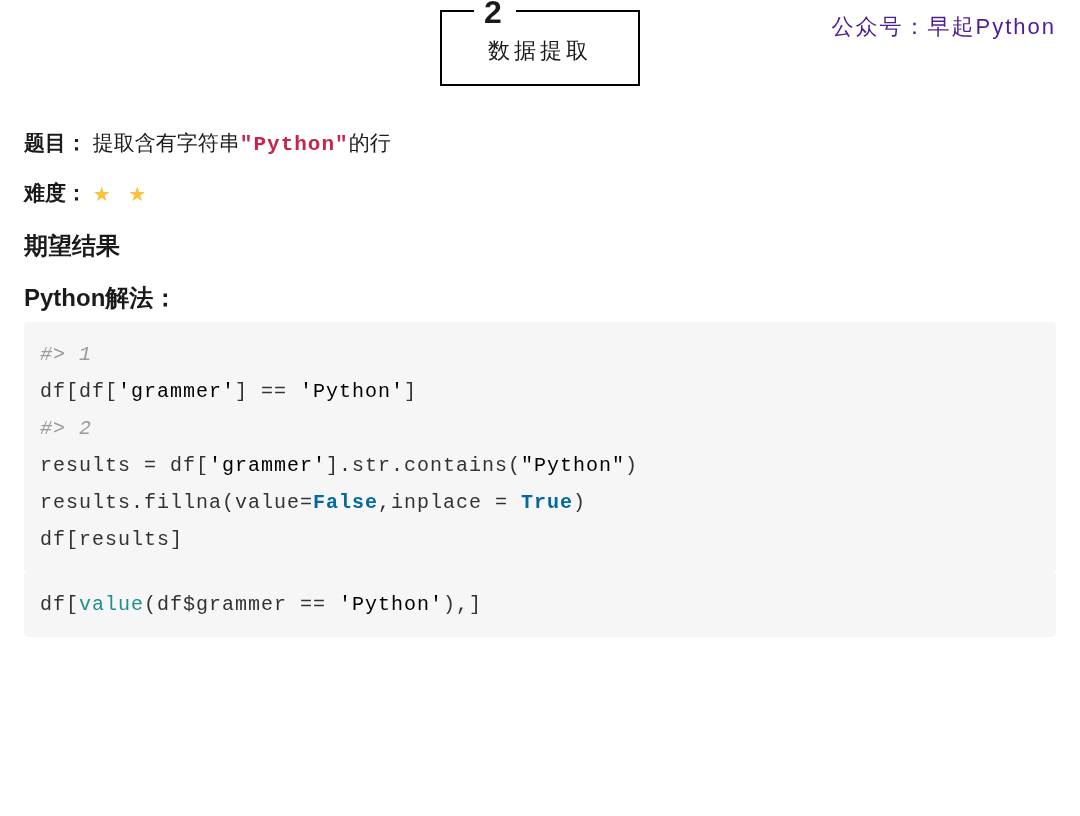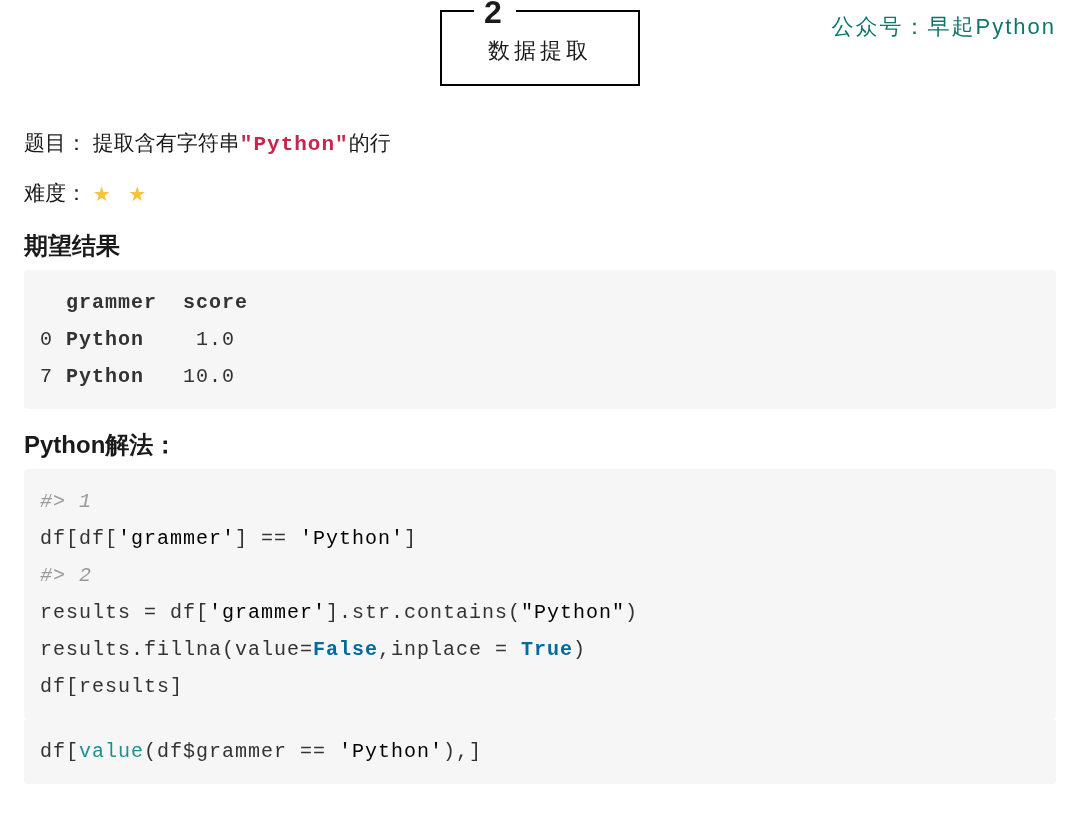--- a/index.html
+++ b/index.html
@@ -10,21 +10,21 @@
     height: 816px;
     font-family: -apple-system, "PingFang SC", "Hiragino Sans GB", "Microsoft YaHei", sans-serif;
     background: #ffffff;
     color: #1a1a1a;
     position: relative;
   }
   .watermark {
     position: absolute;
     top: 12px;
     right: 24px;
-    color: #0f766e;
+    color: #4c1d95;
     font-size: 22px;
     letter-spacing: 2px;
     margin-left: 14px;
   }
   .section-header {
     margin: 10px auto 40px auto;
     width: 200px;
     position: relative;
   }
   .section-box {
@@ -48,21 +48,21 @@
   }
   .content {
     padding: 0 24px;
   }
   .row {
     font-size: 21px;
     margin: 14px 0;
     line-height: 1.6;
   }
   .label-bold {
-    font-weight: 400;
+    font-weight: 700;
   }
   .inline-code {
     font-family: "Courier New", Consolas, monospace;
     color: #c7254e;
     font-weight: 700;
     letter-spacing: 1px;
   }
   .stars {
     color: #f9c23c;
     font-size: 20px;
@@ -110,23 +110,20 @@
     <span class="label-bold">题目：</span>
     <span>提取含有字符串</span><span class="inline-code">"Python"</span><span>的行</span>
   </div>
 
   <div class="row">
     <span class="label-bold">难度：</span>
     <span class="stars">★ ★</span>
   </div>
 
   <div class="heading">期望结果</div>
-  <div class="code-block"><strong>  grammer  score</strong>
-<span><span>0 </span><strong>Python</strong><span>    1.0</span></span>
-<span><span>7 </span><strong>Python</strong><span>   10.0</span></span></div>
 
   <div class="heading">Python解法：</div>
   <div class="code-block"><span class="tok-comment">#&gt; 1</span>
 <span><span>df[df[</span><span class="tok-string">'grammer'</span><span>] == </span><span class="tok-string">'Python'</span><span>]</span></span>
 <span class="tok-comment">#&gt; 2</span>
 <span><span>results = df[</span><span class="tok-string">'grammer'</span><span>].str.contains(</span><span class="tok-string">"Python"</span><span>)</span></span>
 <span><span>results.fillna(value=</span><span class="tok-bool">False</span><span>,inplace = </span><span class="tok-bool">True</span><span>)</span></span>
 <span>df[results]</span></div>
 
   <div class="code-block"><span><span>df[</span><span class="tok-func">value</span><span>(df$grammer == </span><span class="tok-string">'Python'</span><span>),]</span></span></div>

